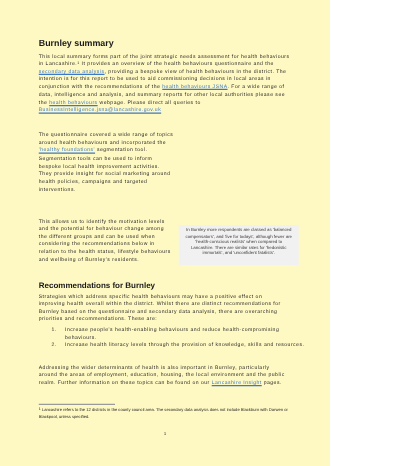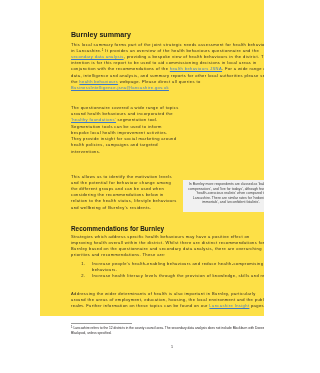--- a/index.html
+++ b/index.html
@@ -1,19 +1,19 @@
 <!DOCTYPE html>
 <html><head>
 <meta charset="utf-8">
 <style>
   html,body{margin:0;padding:0;background:#ffffff;}
   body{width:264px;height:373px;position:relative;overflow:hidden;
        font-family:"Liberation Sans",sans-serif;color:#231f20;
        -webkit-font-smoothing:antialiased;}
-  .page{position:absolute;left:0;top:0;width:264px;height:316px;background:#fde047;margin-left:40px;}
+  .page{position:absolute;left:0;top:0;width:264px;height:373px;background:#fef9c3;}
 
   h1.title{position:absolute;left:31px;top:30.5px;font-size:7.1px;font-weight:bold;
            margin:0;color:#1a1a1a;white-space:nowrap;}
   .para{font-size:4.05px;letter-spacing:0.4px;line-height:6.23px;text-align:left;color:#231f20;}
   sup{font-size:2.8px;line-height:0;vertical-align:0.9px;}
   a{color:#3c78c8;text-decoration:underline;text-decoration-thickness:0.3px;
     text-underline-offset:0.6px;}
 
   #p1{position:absolute;left:31px;top:41.5px;width:201px;}
   #p2{position:absolute;left:31px;top:105px;width:108px;}

